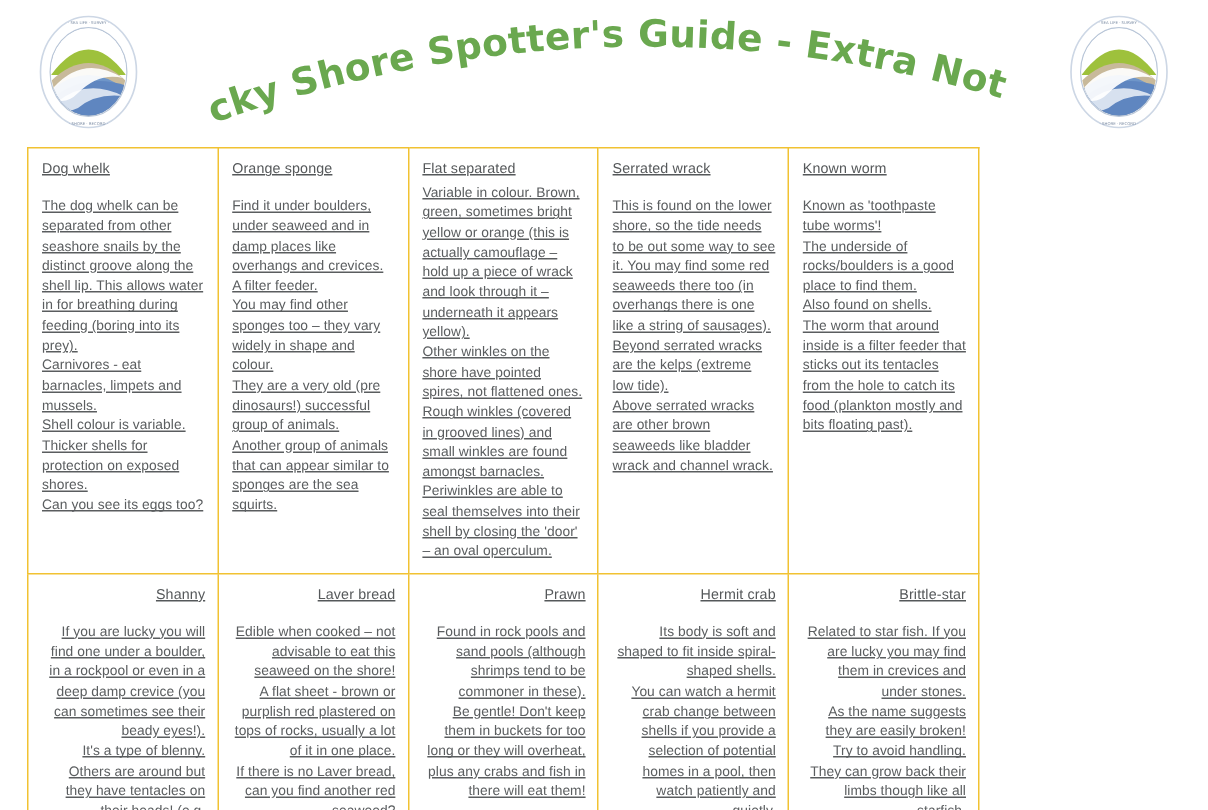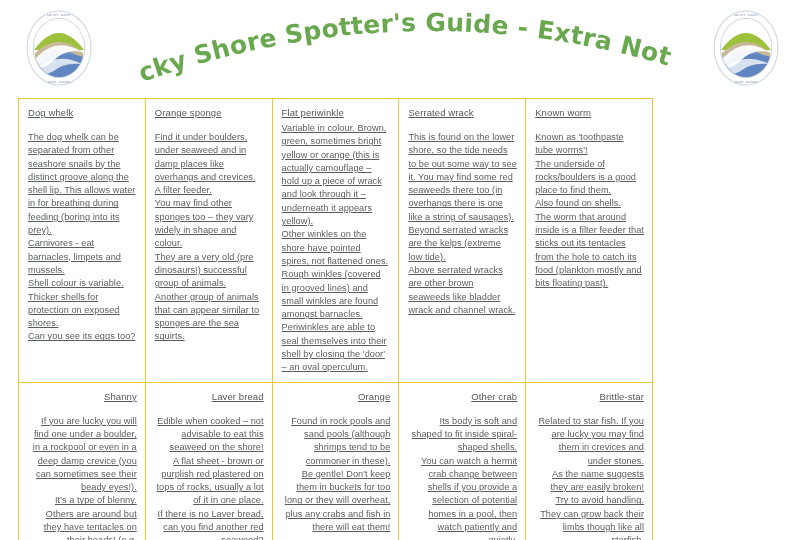--- a/index.html
+++ b/index.html
@@ -179,21 +179,21 @@
 Can you see its eggs too?</p>
         </td>
         <td>
           <p class="card-title gap-after">Orange sponge</p>
           <p class="card-body">Find it under boulders, under seaweed and in damp places like overhangs and crevices.  A filter feeder.
 You may find other sponges too – they vary widely in shape and colour.
 They are a very old (pre dinosaurs!) successful group of animals.
 Another group of animals that can appear similar to sponges are the sea squirts.</p>
         </td>
         <td>
-          <p class="card-title">Flat periwinkle</p>
+          <p class="card-title">Flat separated</p>
           <p class="card-body">Variable in colour.  Brown, green, sometimes bright yellow or orange (this is actually camouflage – hold up a piece of wrack and look through it – underneath it appears yellow).
 Other winkles on the shore have pointed spires, not flattened ones.  Rough winkles (covered in grooved lines) and small winkles are found amongst barnacles.
 Periwinkles are able to seal themselves into their shell by closing the 'door' – an oval operculum.</p>
         </td>
         <td>
           <p class="card-title gap-after">Serrated wrack</p>
           <p class="card-body">This is found on the lower shore, so the tide needs to be out some way to see it. You may find some red seaweeds there too (in overhangs there is one like a string of sausages). Beyond serrated wracks are the kelps (extreme low tide).
 Above serrated wracks are other brown seaweeds like bladder wrack and channel wrack.</p>
         </td>
         <td>
@@ -211,26 +211,26 @@
 It's a type of blenny.  Others are around but they have tentacles on their heads! (e.g. Montagu's Blenny in upper shore rock pools which feeds on barnacle limbs).
 Can bite!</p>
         </td>
         <td>
           <p class="card-title gap-after">Laver bread</p>
           <p class="card-body">Edible when cooked – not advisable to eat this seaweed on the shore!
 A flat sheet - brown or purplish red plastered on tops of rocks, usually a lot of it in one place.
 If there is no Laver bread, can you find another red seaweed?</p>
         </td>
         <td>
-          <p class="card-title gap-after">Orange</p>
+          <p class="card-title gap-after">Prawn</p>
           <p class="card-body">Found in rock pools and sand pools (although shrimps tend to be commoner in these).
 Be gentle! Don't keep them in buckets for too long or they will overheat, plus any crabs and fish in there will eat them!</p>
         </td>
         <td>
-          <p class="card-title gap-after">Other crab</p>
+          <p class="card-title gap-after">Hermit crab</p>
           <p class="card-body">Its body is soft and shaped to fit inside spiral-shaped shells.
 You can watch a hermit crab change between shells if you provide a selection of potential homes in a pool, then watch patiently and quietly.</p>
         </td>
         <td>
           <p class="card-title gap-after">Brittle-star</p>
           <p class="card-body">Related to star fish. If you are lucky you may find them in crevices and under stones.
 As the name suggests they are easily broken! Try to avoid handling. They can grow back their limbs though like all starfish.
 They have no eyes but can sense chemicals in the water.</p>
         </td>
       </tr>

